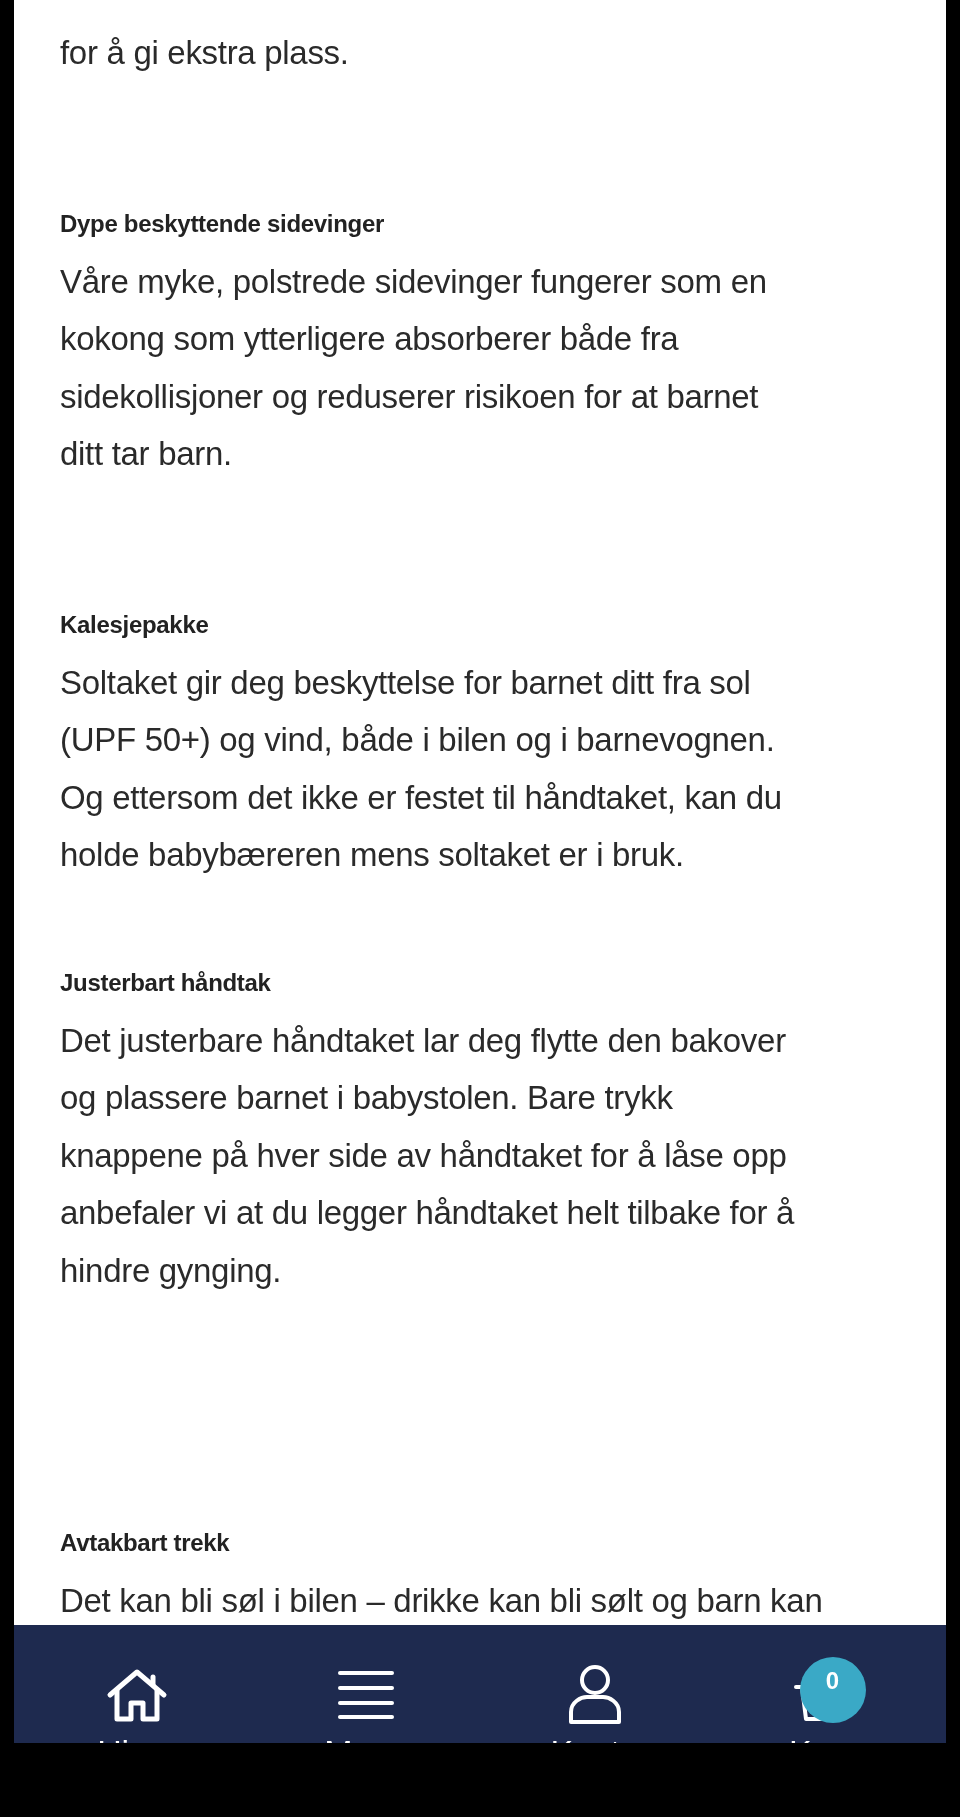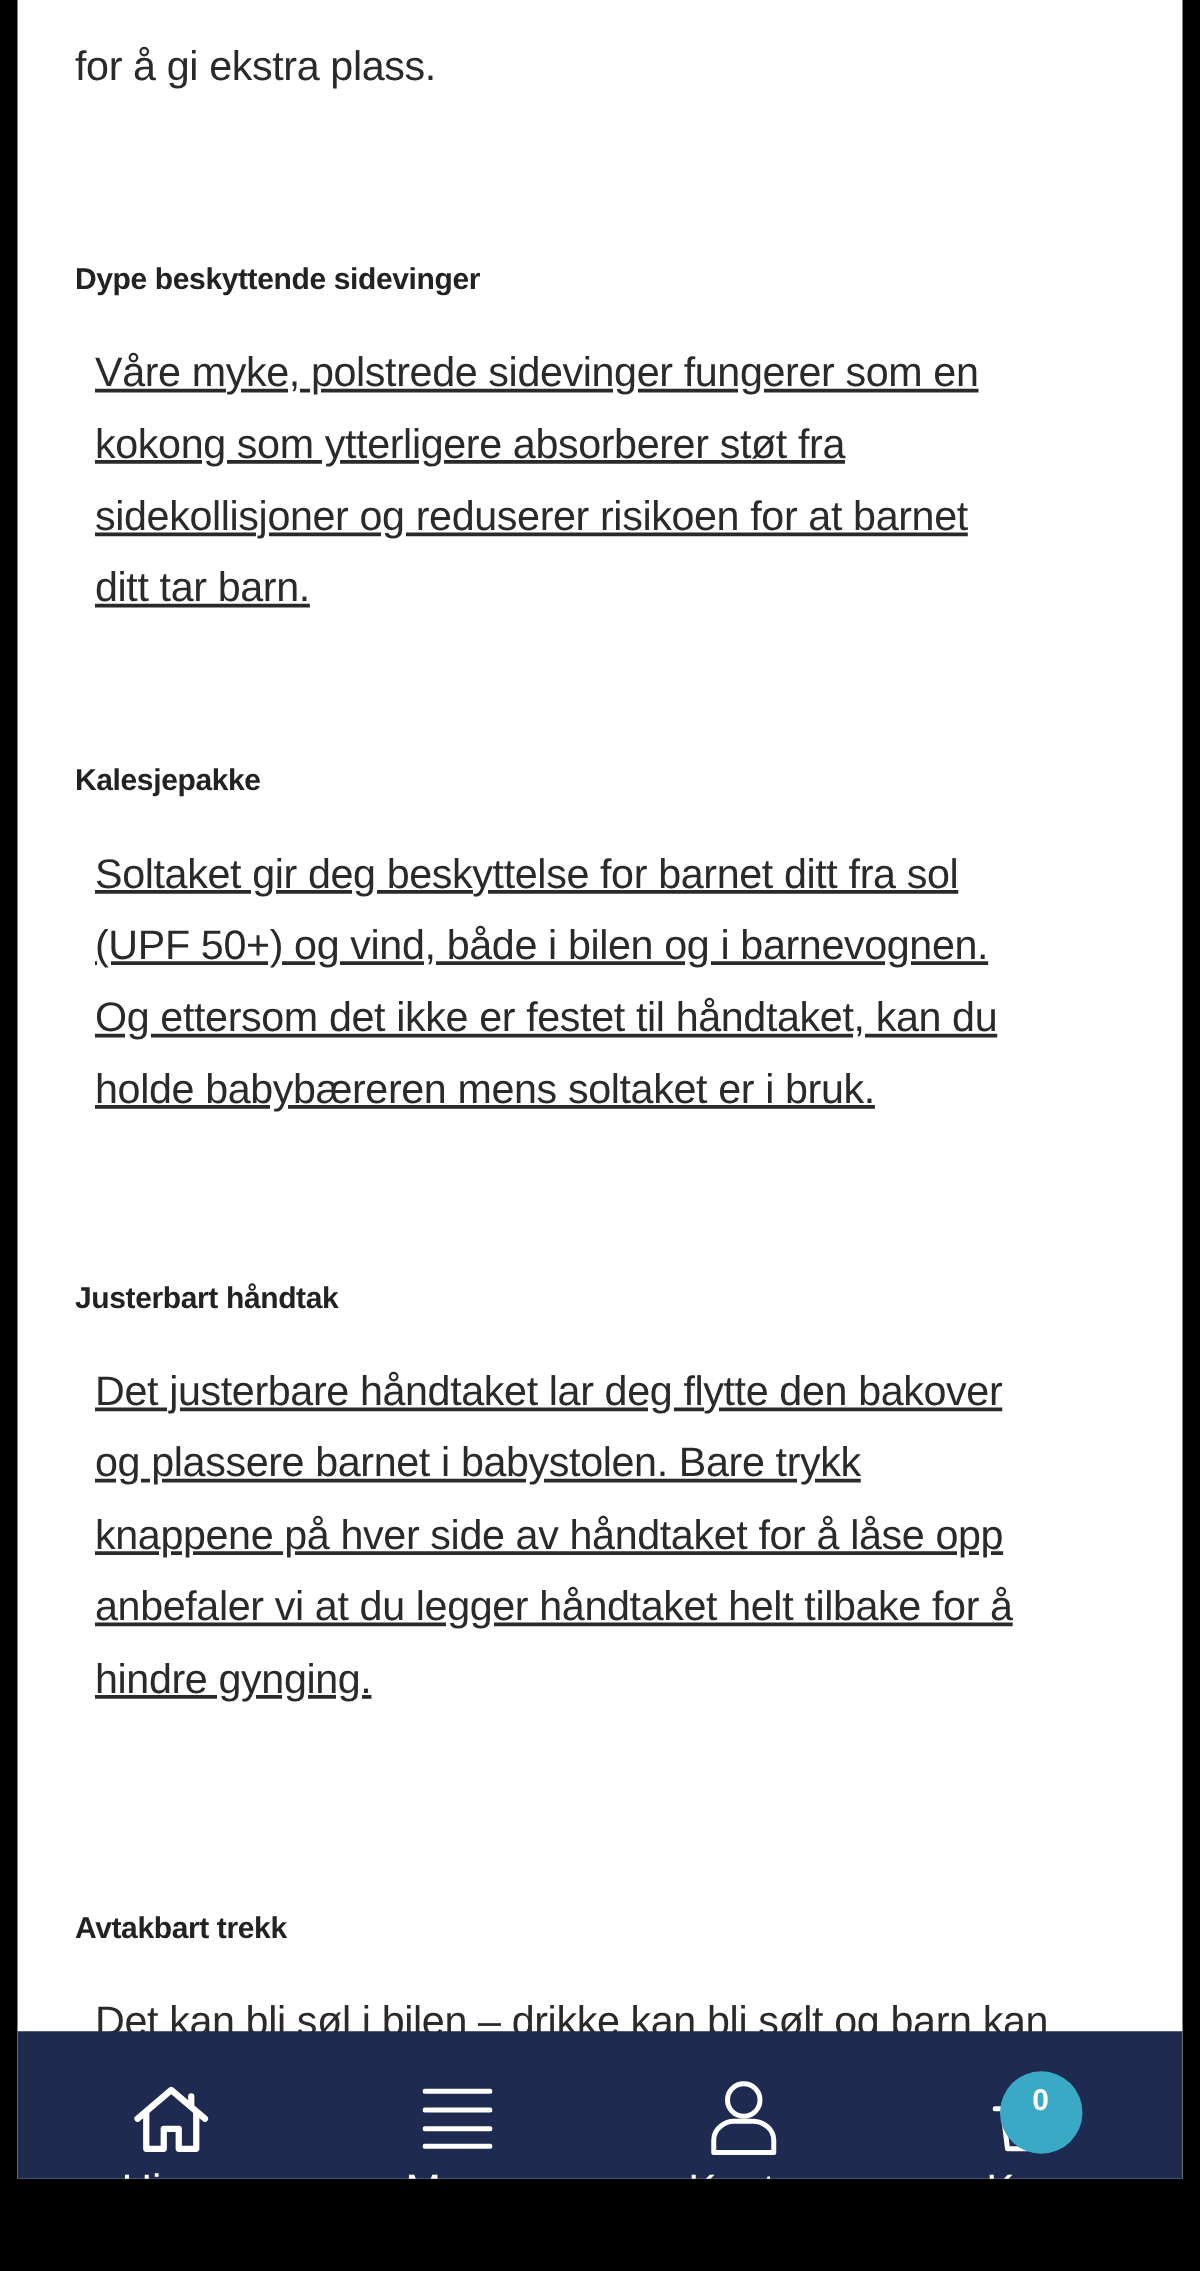--- a/index.html
+++ b/index.html
@@ -45,26 +45,25 @@
     }
     .section h3 {
       margin: 0;
       font-size: 24px;
       font-weight: bold;
       line-height: 57.5px;
       color: #222222;
       letter-spacing: -0.3px;
     }
     .section p {
-      margin: 16px;
-      text-decoration: underline;
+      margin: 0;
     }
     .sec-0 { top: 195px; }
     .sec-1 { top: 596px; }
-    .sec-2 { top: 1010px; }
+    .sec-2 { top: 954px; }
     .sec-3 { top: 1514px; }
 
     .bottom-nav {
       position: absolute;
       left: 0;
       top: 1625px;
       width: 932px;
       height: 183px;
       background: #1e2a4f;
       display: flex;
@@ -127,21 +126,21 @@
 <div class="screen">
 
   <div class="content">
 
     <div class="intro line">for å gi ekstra plass.</div>
 
     <div class="section sec-0">
       <h3>Dype beskyttende sidevinger</h3>
       <p>
         <span class="line" style="display:block">Våre myke, polstrede sidevinger fungerer som en</span>
-        <span class="line" style="display:block">kokong som ytterligere absorberer støt fra</span>
+        <span class="line" style="display:block">kokong som ytterligere absorberer både fra</span>
         <span class="line" style="display:block">sidekollisjoner og reduserer risikoen for at barnet</span>
         <span class="line" style="display:block">ditt tar barn.</span>
       </p>
     </div>
 
     <div class="section sec-1">
       <h3>Kalesjepakke</h3>
       <p>
         <span class="line" style="display:block">Soltaket gir deg beskyttelse for barnet ditt fra sol</span>
         <span class="line" style="display:block">(UPF 50+) og vind, både i bilen og i barnevognen.</span>

